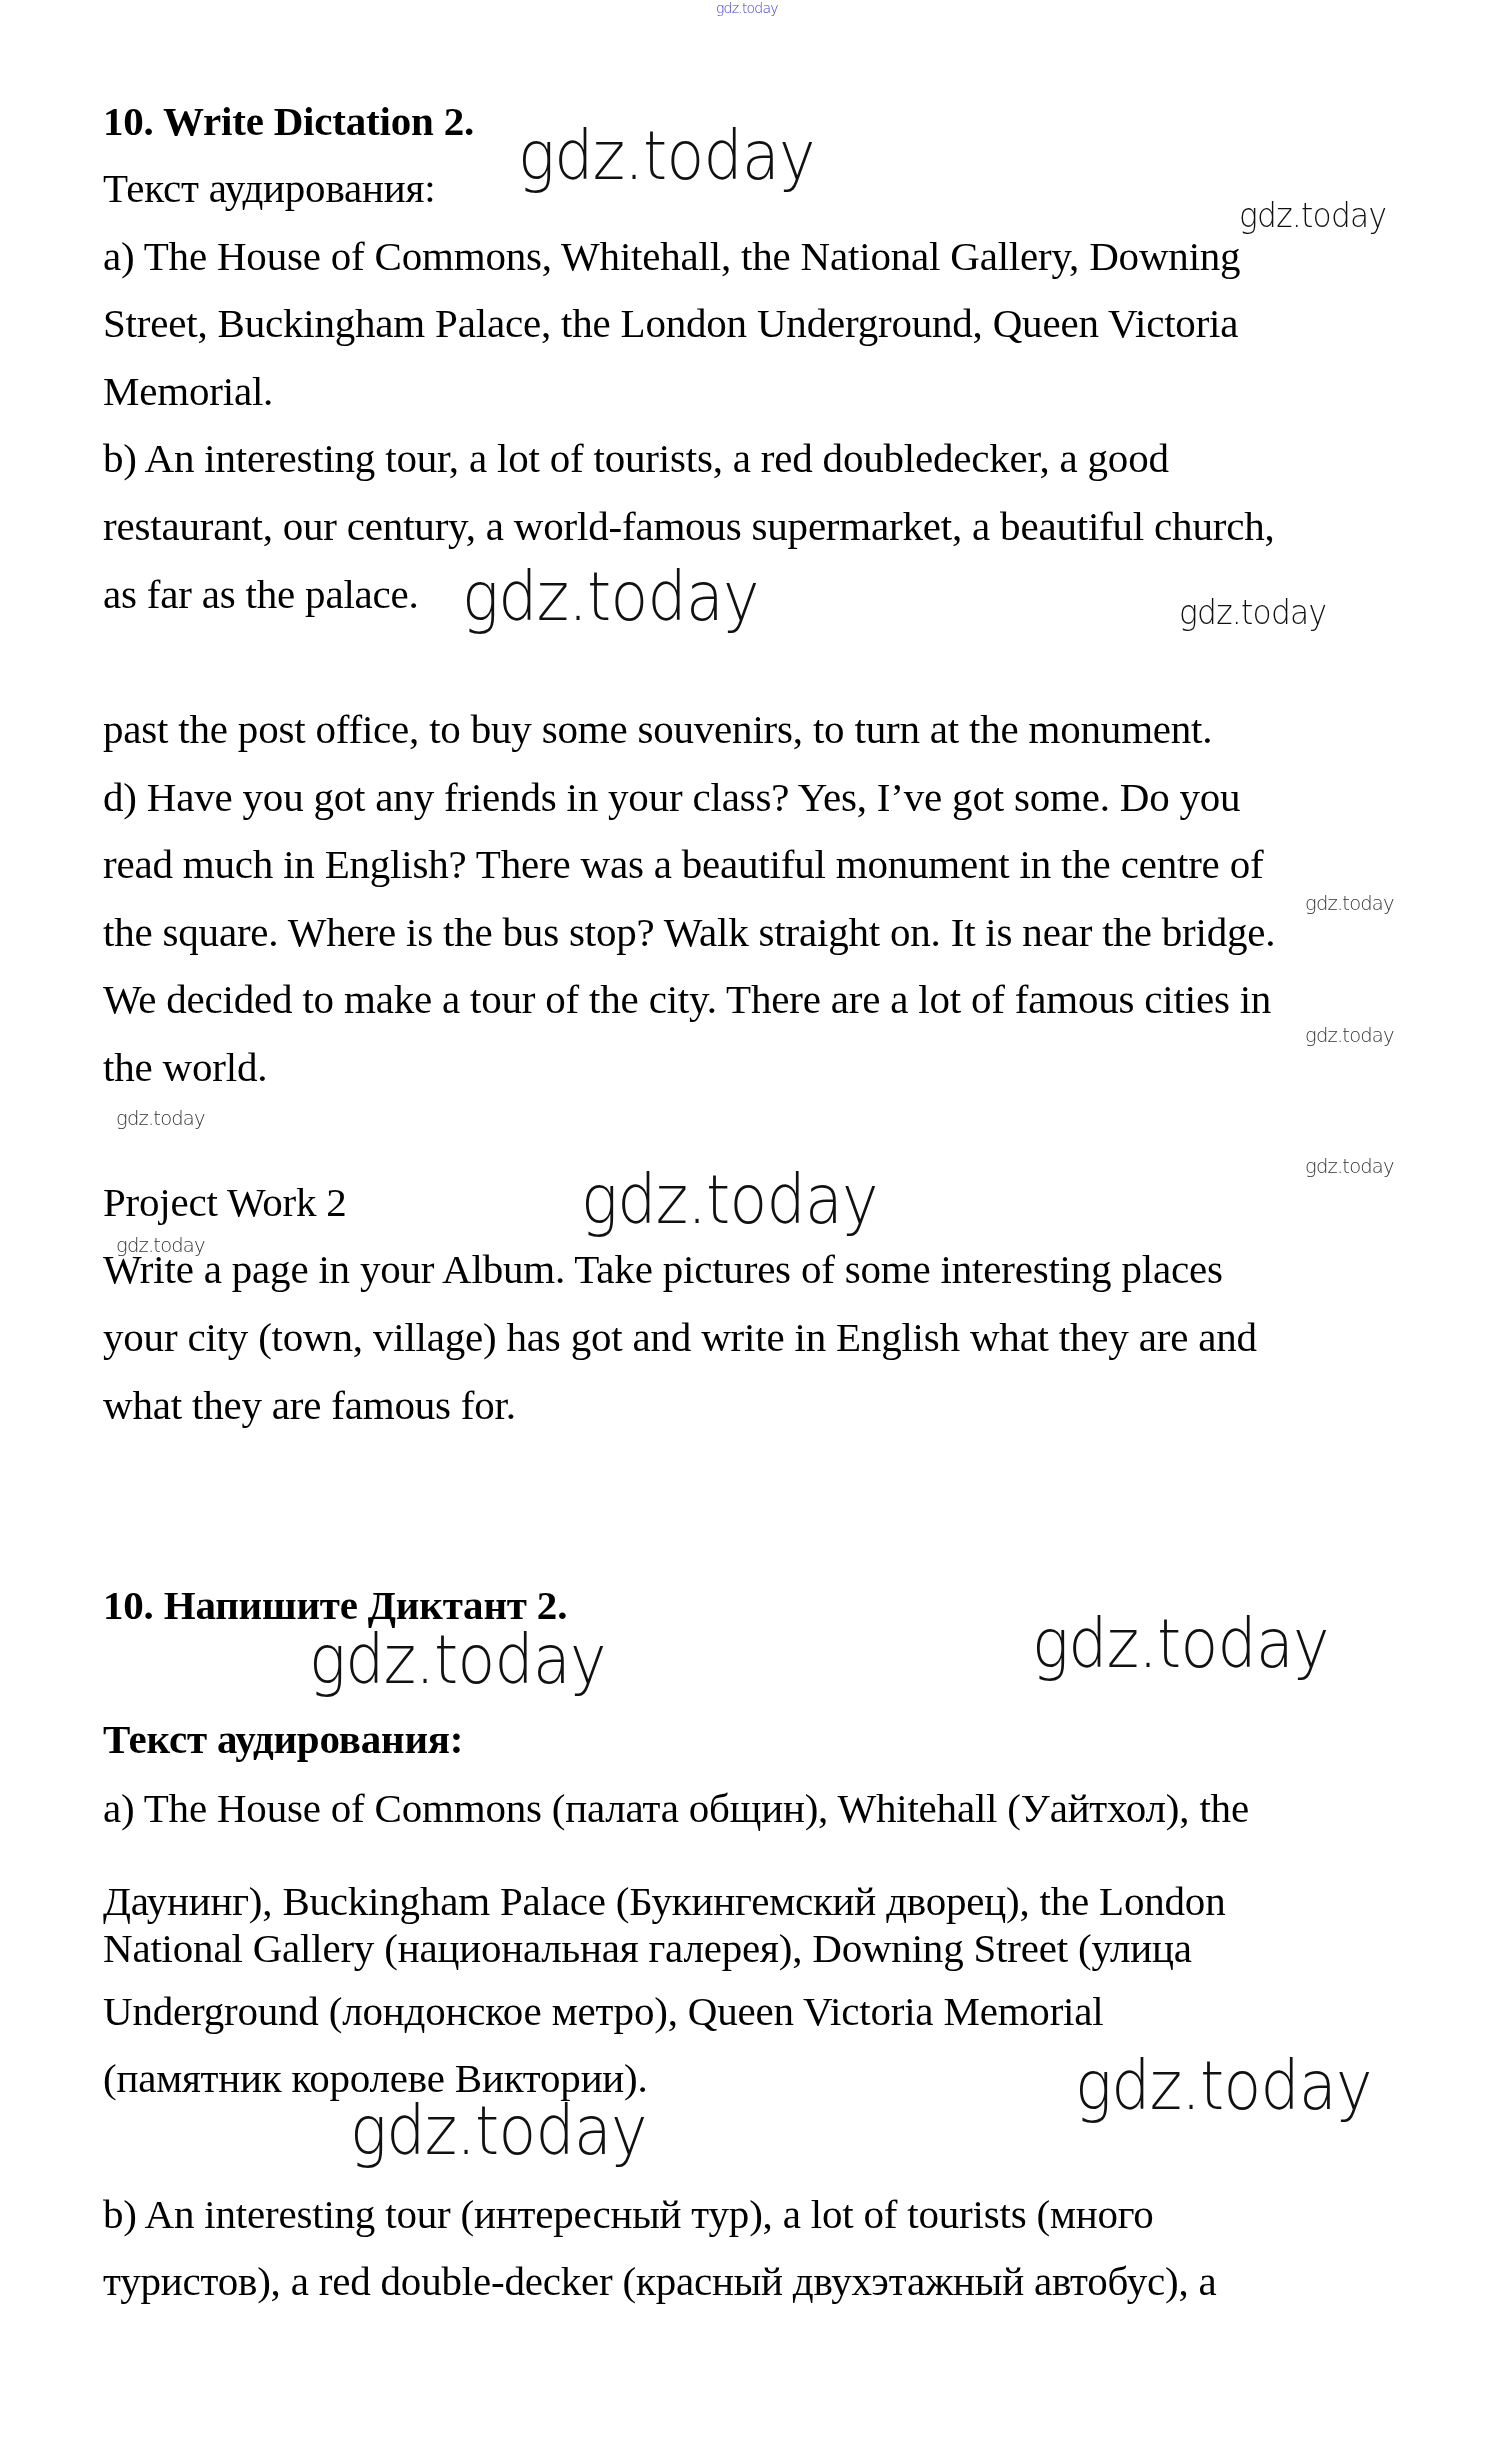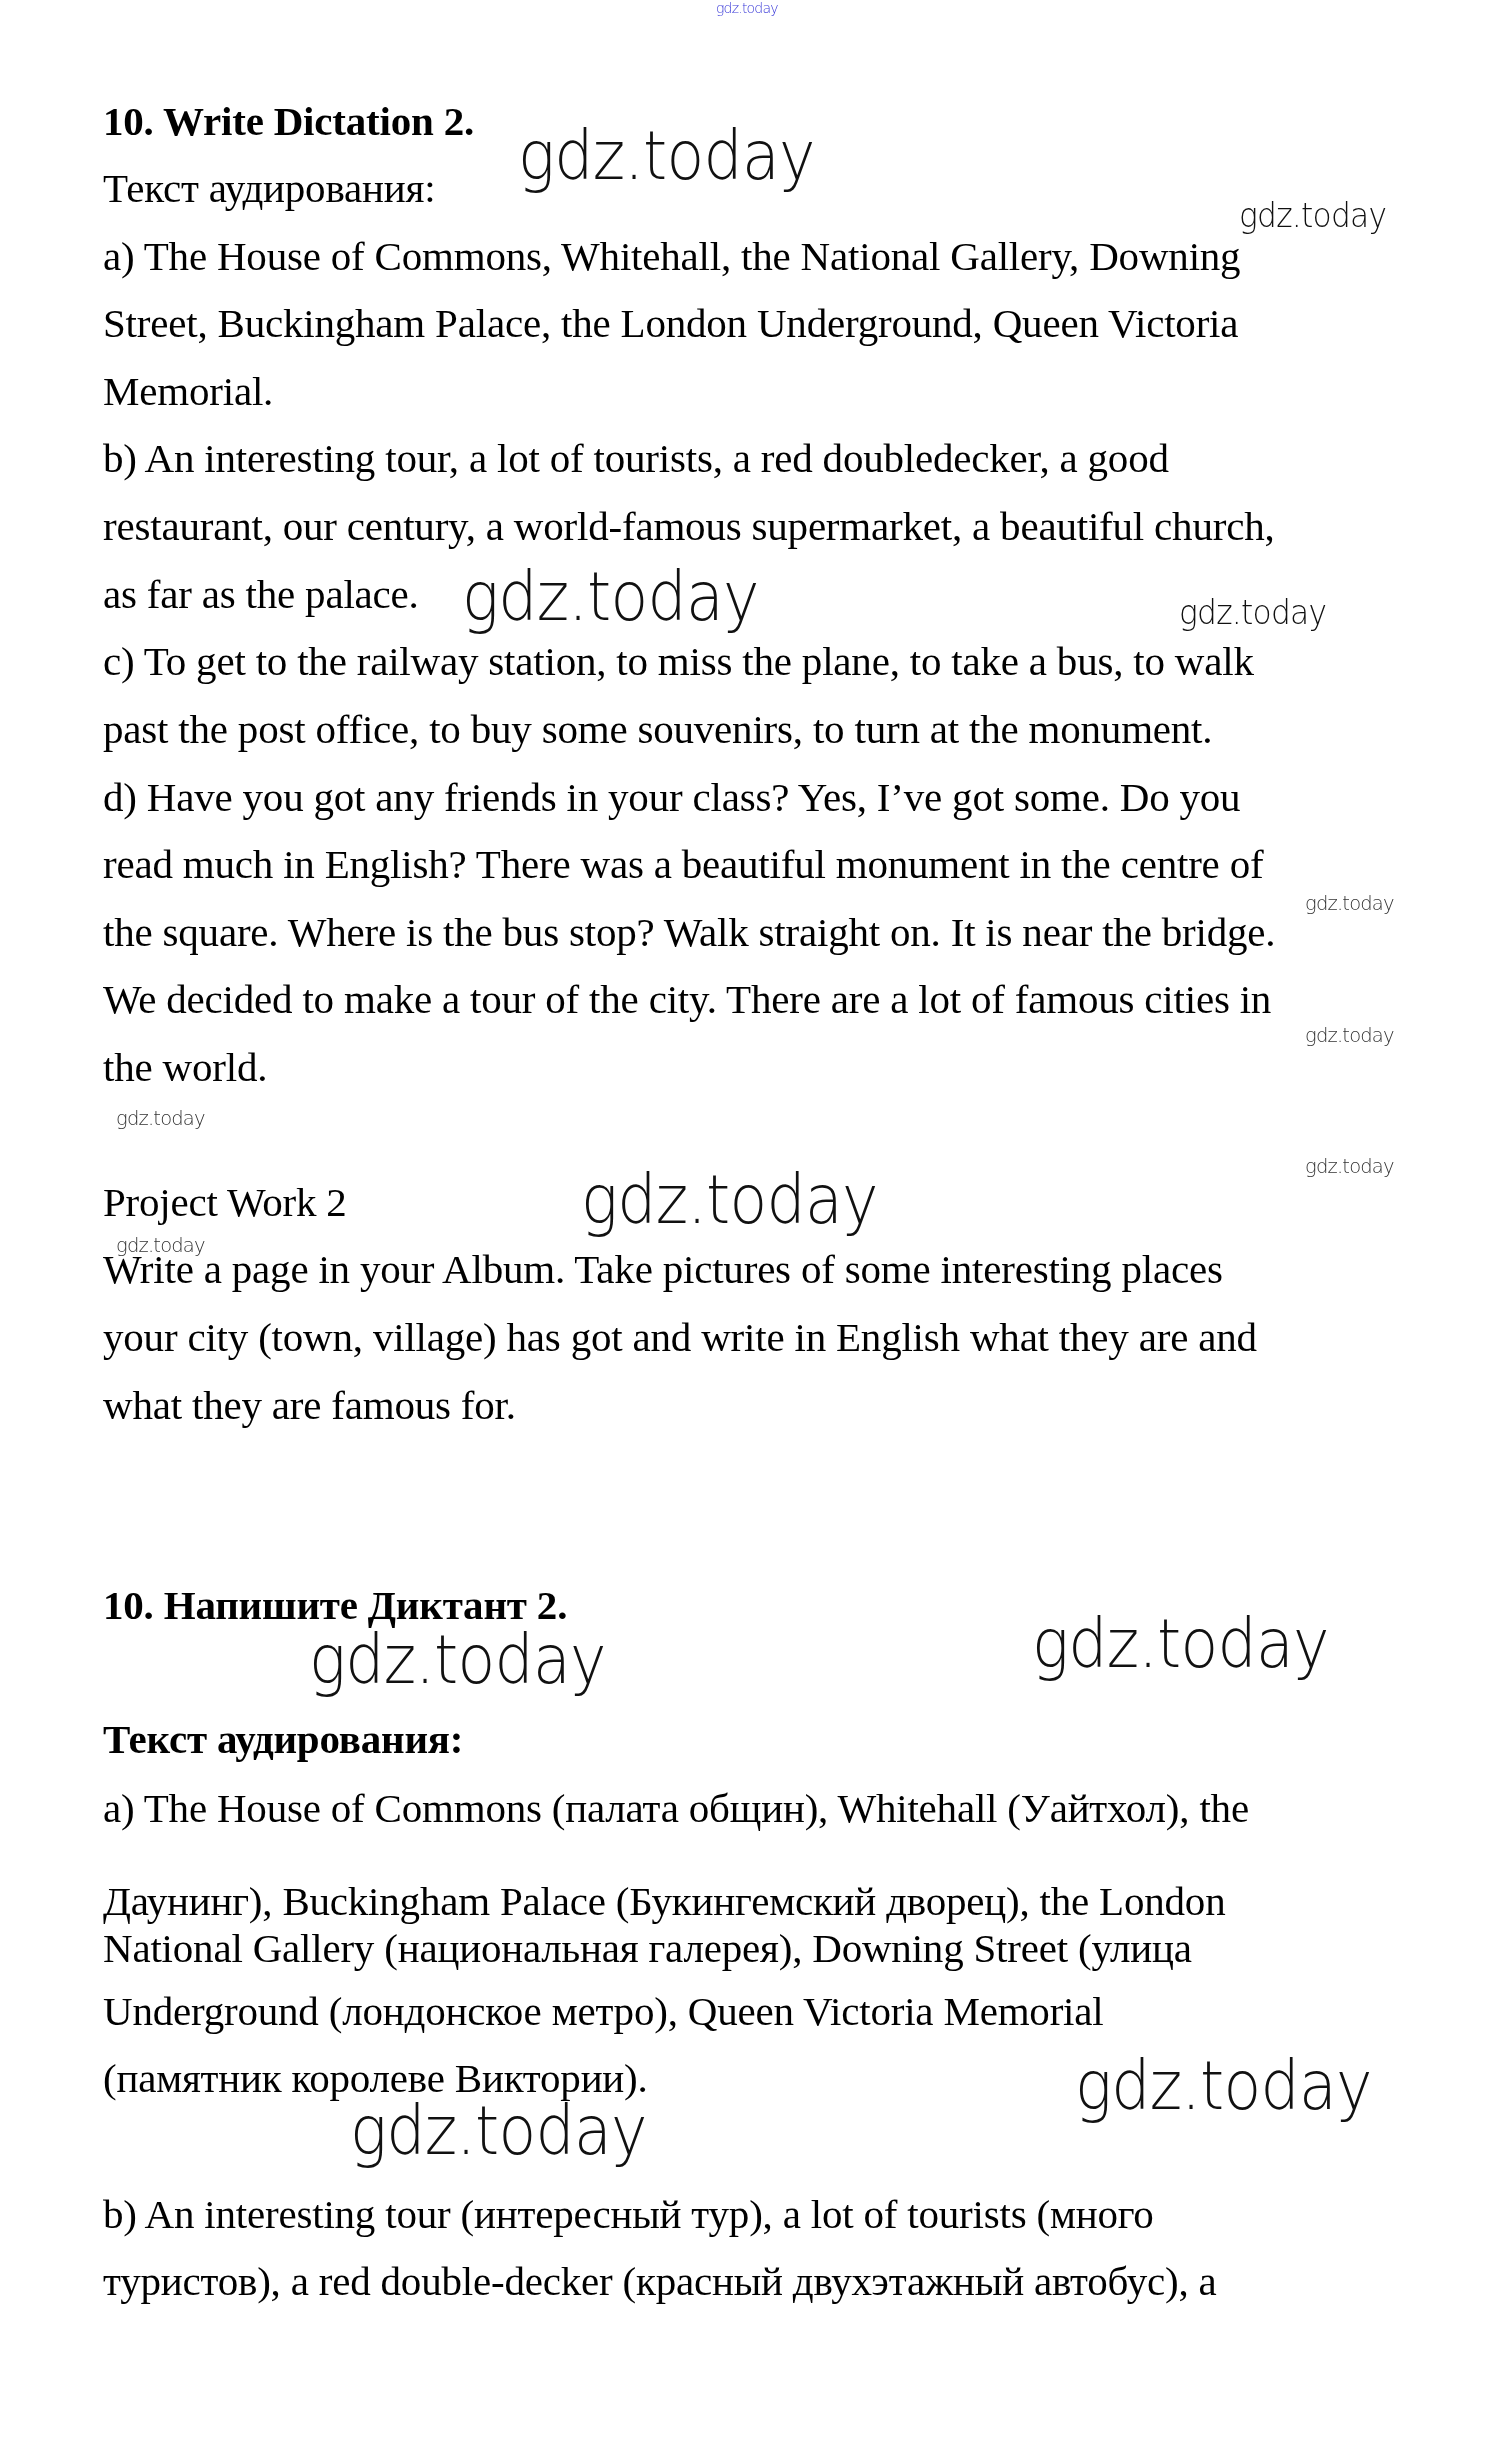--- a/index.html
+++ b/index.html
@@ -53,21 +53,20 @@
 
   <div class="line bold" style="top:87px;">10. Write Dictation 2.</div>
   <div class="line" style="top:154px;">Текст аудирования:</div>
 
   <div class="line" style="top:222px;">a) The House of Commons, Whitehall, the National Gallery, Downing</div>
   <div class="line" style="top:289px;">Street, Buckingham Palace, the London Underground, Queen Victoria</div>
   <div class="line" style="top:357px;">Memorial.</div>
   <div class="line" style="top:424px;">b) An interesting tour, a lot of tourists, a red doubledecker, a good</div>
   <div class="line" style="top:492px;">restaurant, our century, a world-famous supermarket, a beautiful church,</div>
   <div class="line" style="top:560px;">as far as the palace.</div>
-  <div class="line" style="top:627px;">c) To get to the railway station, to miss the plane, to take a bus, to walk</div>
   <div class="line" style="top:695px;">past the post office, to buy some souvenirs, to turn at the monument.</div>
   <div class="line" style="top:763px;">d) Have you got any friends in your class? Yes, I’ve got some. Do you</div>
   <div class="line" style="top:830px;">read much in English? There was a beautiful monument in the centre of</div>
   <div class="line" style="top:898px;">the square. Where is the bus stop? Walk straight on. It is near the bridge.</div>
   <div class="line" style="top:965px;">We decided to make a tour of the city. There are a lot of famous cities in</div>
   <div class="line" style="top:1033px;">the world.</div>
 
   <div class="line" style="top:1168px;text-align:right;">Project Work 2</div>
   <div class="line" style="top:1235px;">Write a page in your Album. Take pictures of some interesting places</div>
   <div class="line" style="top:1303px;">your city (town, village) has got and write in English what they are and</div>

